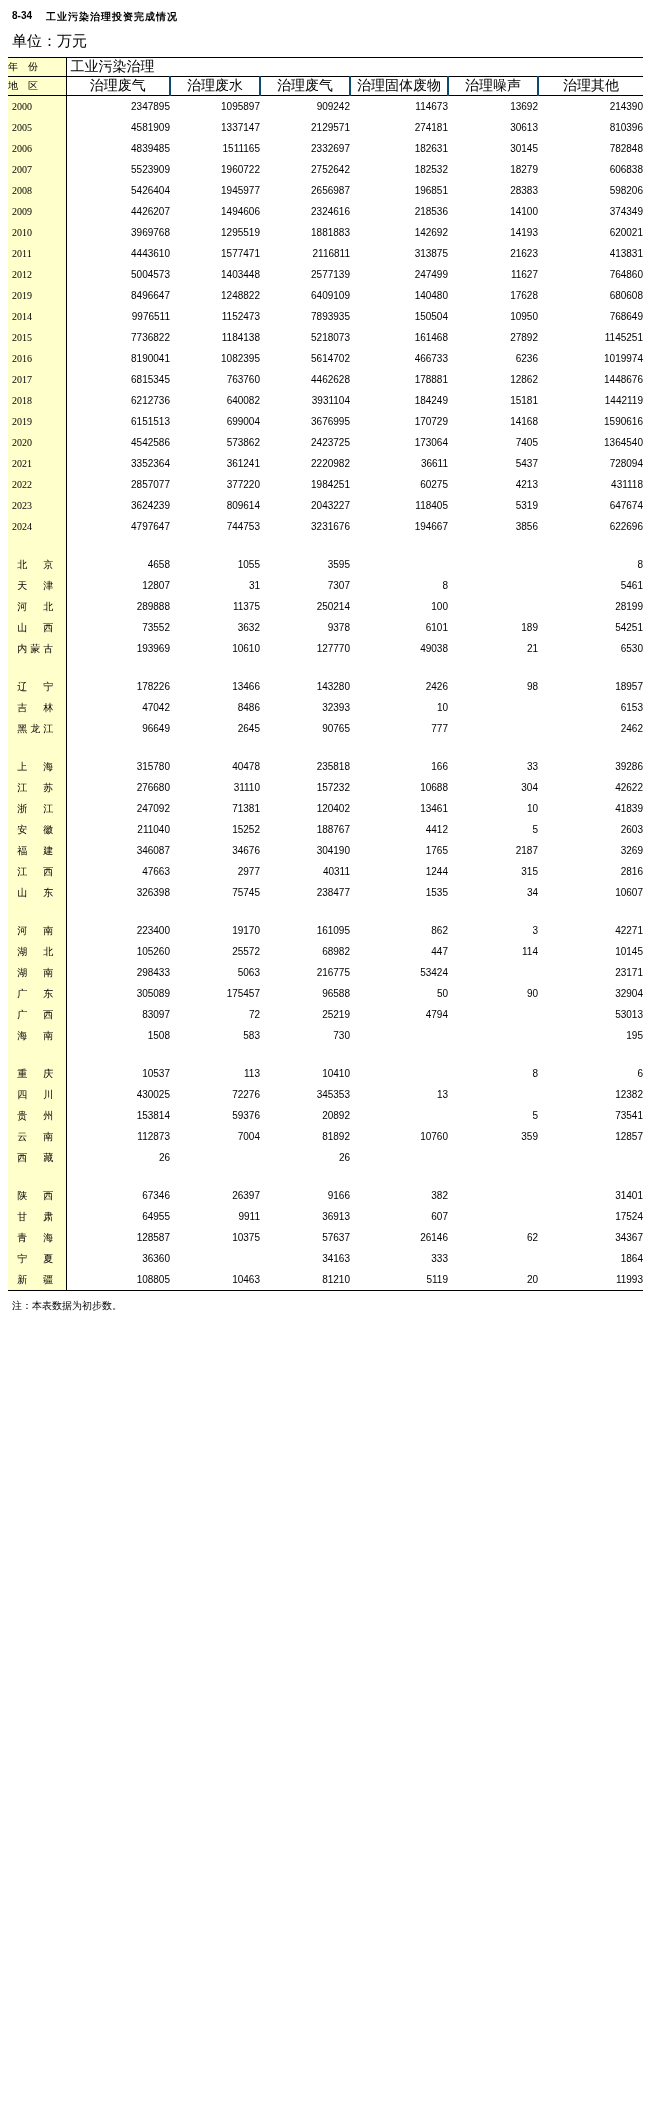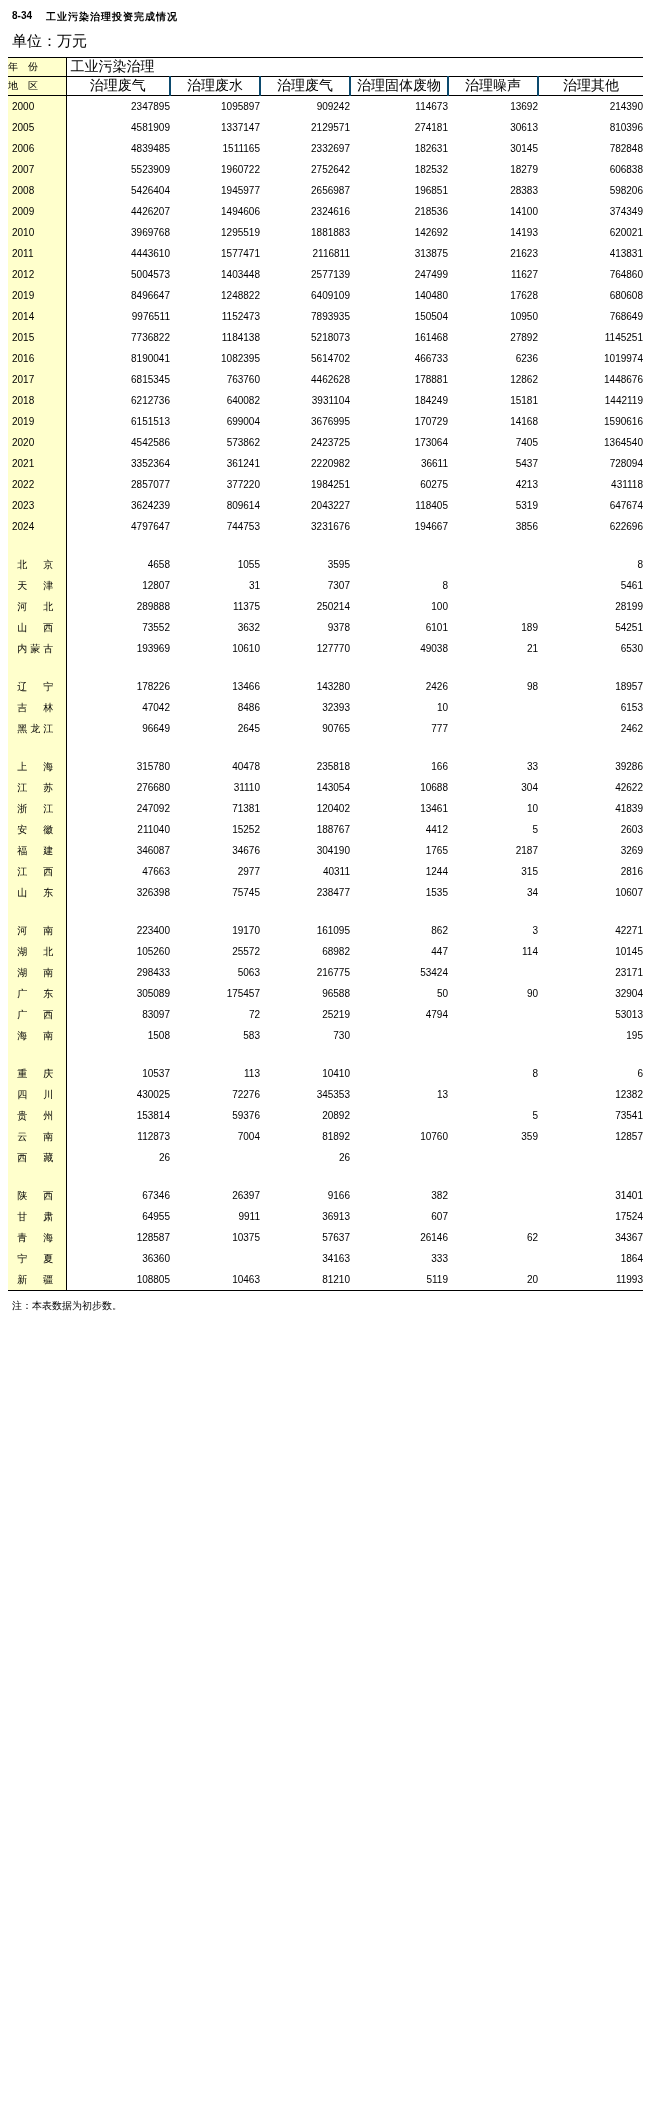--- a/index.html
+++ b/index.html
@@ -81,20 +81,21 @@
     text-align: center;
     font-size: 10px;
     height: 21px;
     letter-spacing: 3px;
     padding-right: 6px;
   }
   .row-label.year {
     letter-spacing: 0px;
     text-align: left;
     padding-left: 4px;
+    font-family: Liberation Serif, serif;
   }
   .num {
     text-align: right;
     padding-right: 10px;
     font-size: 10px;
     height: 21px;
   }
   .spacer-row td {
     height: 17px;
   }
@@ -446,21 +447,21 @@
           <td class="num">40478</td>
           <td class="num">235818</td>
           <td class="num">166</td>
           <td class="num">33</td>
           <td class="num">39286</td>
         </tr>
         <tr>
           <td class="row-label">江　苏</td>
           <td class="num">276680</td>
           <td class="num">31110</td>
-          <td class="num">143054</td>
+          <td class="num">157232</td>
           <td class="num">10688</td>
           <td class="num">304</td>
           <td class="num">42622</td>
         </tr>
         <tr>
           <td class="row-label">浙　江</td>
           <td class="num">247092</td>
           <td class="num">71381</td>
           <td class="num">120402</td>
           <td class="num">13461</td>

